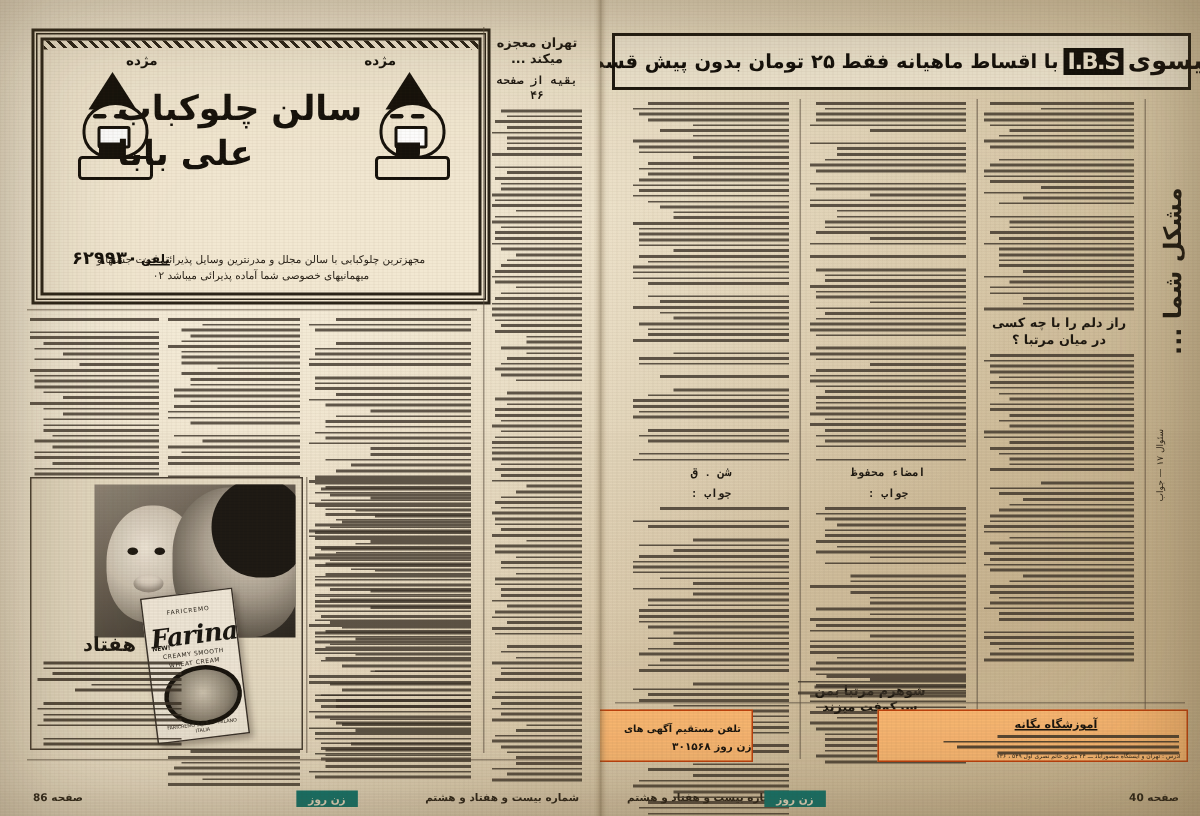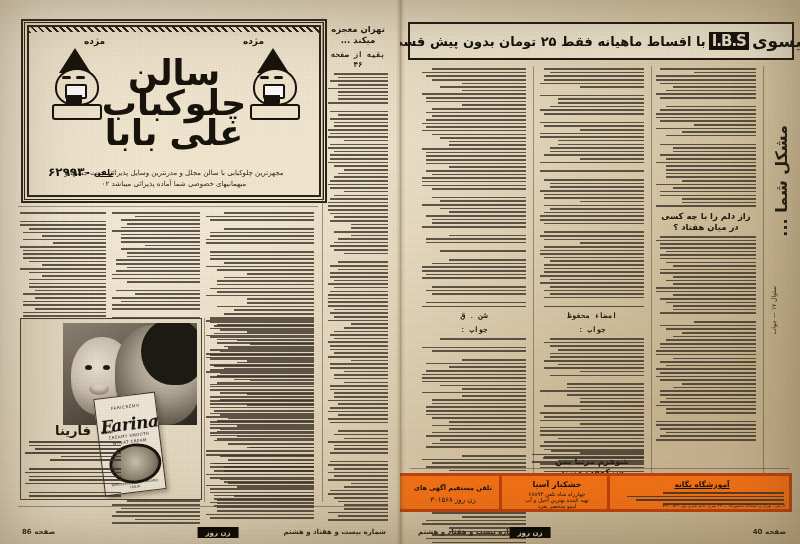--- a/index.html
+++ b/index.html
@@ -65,22 +65,22 @@
   }
   #ad-kabab .orn{
     position:absolute;inset:2px;border:2px solid #2a2318;
     background-image:repeating-linear-gradient(45deg,#2a2318 0 2px,transparent 2px 5px);
     background-position:0 0;background-size:100% 6px,6px 100%;
     background-repeat:repeat-x,repeat-y;
   }
   #ad-kabab .inner{position:absolute;inset:9px;background:#f2e8d2;}
   .kabab-title{
     position:absolute;right:44px;left:44px;top:26px;
-    font-size:35px;line-height:30px;letter-spacing:-.5px;
-    direction:rtl;text-align:center;color:#16120c;font-weight:bold;
+    font-size:23px;line-height:30px;letter-spacing:-.5px;
+    direction:rtl;text-align:left;color:#16120c;font-weight:bold;
     font-family:"DejaVu Sans",sans-serif;
   }
   .kabab-sub{
     position:absolute;right:44px;left:140px;top:62px;
     font-size:18px;direction:rtl;text-align:center;color:#16120c;font-weight:bold;
   }
   .kabab-body{
     position:absolute;left:18px;right:18px;top:96px;
     font-size:7px;line-height:11px;direction:rtl;text-align:center;color:#241d14;margin-top:40px;
   }
@@ -180,33 +180,33 @@
     writing-mode:vertical-rl;transform:rotate(180deg);
     font-size:16px;font-weight:bold;color:#1d1811;direction:rtl;letter-spacing:1px;white-space:nowrap;
   }
   #side-meta{
     position:absolute;right:8px;top:286px;width:22px;
     writing-mode:vertical-rl;transform:rotate(180deg);
     font-size:6px;color:#2c251b;direction:rtl;white-space:nowrap;
   }
 
   
-  .ad-box{position:absolute;border:3px solid #c2410c;background:#f97316;overflow:hidden;padding-left:31px;}
+  .ad-box{position:absolute;border:1px solid #c2410c;background:#fdba74;overflow:hidden;padding-left:31px;}
   .ad-box .ttl{
     text-align:center;direction:rtl;font-weight:bold;color:#17130e;margin-top:4px;}
   .ad-box .bd{padding:3px 5px 0 5px;}
   .ad-box .bd .ln{background:#3b3228;opacity:.85;}
-  .ad-num{text-align:center;direction:rtl;font-weight:normal;color:#17130e;}
+  .ad-num{text-align:right;direction:rtl;font-weight:bold;color:#17130e;}
 
   
   .foot{position:absolute;bottom:8px;font-size:7px;color:#2a2318;direction:rtl;font-weight:bold;}
   .foot.pg{letter-spacing:1px;}
   .logo-box{
     position:absolute;bottom:6px;left:50%;transform:translateX(-50%);
-    background:#000000;color:#ece2ca;padding:1.5px 8px;font-size:7px;font-weight:bold;
+    background:#0f766e;color:#ece2ca;padding:1.5px 8px;font-size:7px;font-weight:bold;
     direction:rtl;letter-spacing:.5px;
   }
 
   
   .head-in{
     direction:rtl;text-align:center;font-weight:bold;color:#1d1811;
     font-size:8.5px;line-height:11px;margin:4px 0 3px 0;
   }
   .head-sm{
     direction:rtl;text-align:center;font-weight:bold;color:#1d1811;
@@ -613,21 +613,21 @@
 
       <div id="farina-box">
         <div class="sml">FARICREMO</div>
         <div class="brand">Farina</div>
         <div class="new">NEW!</div>
         <div class="tag">CREAMY SMOOTH WHEAT CREAM</div>
         <div class="bowl"></div>
         <div class="ftr">FARICREMO S.p.A. — MILANO ITALIA</div>
       </div>
 
-      <div class="farina-fa-title">فارینا</div>
+      <div class="farina-fa-title">هفتاد</div>
       <div class="farina-fa-body lines rtl" id="L-farina">
           <div class="ln s2"></div>
           <div class="ln s2"></div>
           <div class="ln s3"></div>
           <div class="ln s1"></div>
           <div class="ln s6"></div>
           <div class="ln s5"></div>
           <div class="sep"></div>
           <div class="ln s2"></div>
           <div class="ln s1"></div>
@@ -755,21 +755,21 @@
           <div class="ln s3"></div>
           <div class="ln s5"></div>
           <div class="ln s1"></div>
           <div class="ln s4"></div>
           <div class="ln s2"></div>
           <div class="ln s2"></div>
           <div class="ln s5"></div>
           <div class="ln s5"></div>
           <div class="ln s1"></div>
         </div>
-      <div class="head-in">راز دلم را با چه کسی در میان هفتاد ؟</div>
+      <div class="head-in">راز دلم را با چه کسی در میان مرتبا ؟</div>
       <div class="lines rtl" id="R-c1b">
           <div class="ln s2"></div>
           <div class="ln s1"></div>
           <div class="ln s2"></div>
           <div class="ln s2"></div>
           <div class="ln s3"></div>
           <div class="ln s2"></div>
           <div class="ln s2"></div>
           <div class="ln s3"></div>
           <div class="ln s4"></div>
@@ -1067,21 +1067,21 @@
           <div class="ln s2"></div>
           <div class="ln s1"></div>
           <div class="ln s5"></div>
           <div class="ln s5"></div>
           <div class="ln s3"></div>
           <div class="ln s2"></div>
           <div class="ln s3"></div>
         </div>
     </div>
 
-    <div style="position:absolute;right:152px;top:432px;width:112px;margin-top:24px;" class="head-in">شوهرم مرتبا بمن سرکوفت میزند</div>
+    <div style="position:absolute;right:164px;top:432px;width:112px;margin-top:24px;" class="head-in">شوهرم مرتبا بمن سرکوفت میزند</div>
     <div class="col" style="right:156px;top:450px;width:112px;">
       <div class="lines rtl" id="R-c2d">
           <div class="ln s4"></div>
           <div class="ln s1"></div>
           <div class="ln s3"></div>
           <div class="ln s1"></div>
         </div>
     </div>
 
     <div class="rule-h" style="left:10px;top:468px;width:380px;"></div>
@@ -1090,26 +1090,20 @@
       <div class="ttl" style="font-size:7.5px;text-decoration:underline;">آموزشگاه یگانه</div>
       <div class="bd lines rtl" id="R-ad0">
           <div class="ln s5"></div>
           <div class="ln s2"></div>
           <div class="ln s3"></div>
           <div class="ln s5"></div>
         </div>
       <div style="position:absolute;bottom:1px;right:4px;left:4px;font-size:4px;direction:rtl;text-align:right;color:#2a2318;">آدرس : تهران و ایستگاه منصورآباد ـــ ۲۴ متری حاتم نصری اول ۵۴۹ ، ۷۳۶</div>
     </div>
 
-    <div class="ad-box" style="right:190px;top:473px;width:100px;height:33px;">
-      <div class="ttl" style="font-size:8px;">خشکبار آسیا</div>
-      <div class="ad-num" style="font-size:5.5px;margin-top:2px;">چهارراه شاه تلفن ۶۸۸۹۴</div>
-      <div class="ad-num" style="font-size:5.5px;">تهیه کننده بهترین آجیل و آب</div>
-      <div class="ad-num" style="font-size:5.5px;">لیمو منحصر بفرد</div>
-    </div>
 
     <div class="ad-box" style="right:298px;top:473px;width:92px;height:33px;">
       <div class="ttl" style="font-size:6.5px;margin-top:8px;">تلفن مستقیم آگهی های</div>
       <div class="ad-num" style="font-size:7px;margin-top:4px;">زن روز ۳۰۱۵۶۸</div>
     </div>
 
     <div class="foot pg" style="right:14px;">صفحه 40</div>
     <div class="foot" style="left:18px;">شماره بیست و هفتاد و هشتم</div>
     <div class="logo-box" style="left:130px;">زن روز</div>
   </div>

